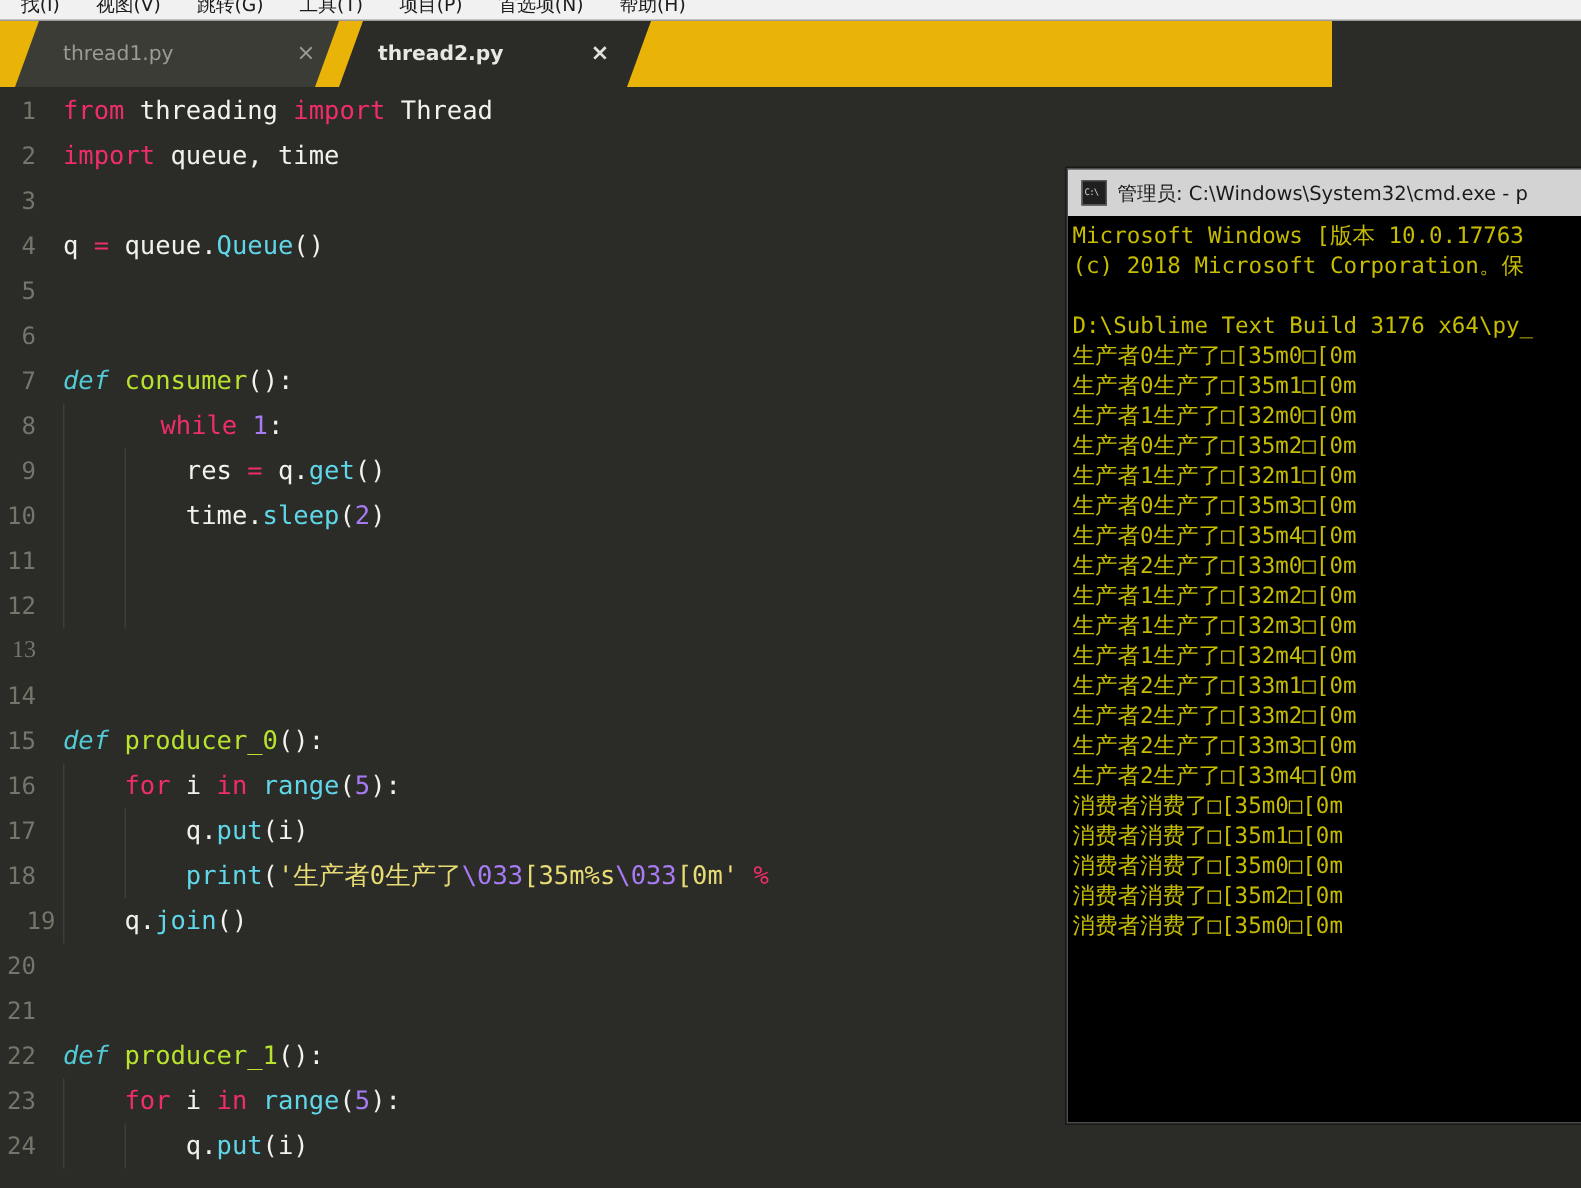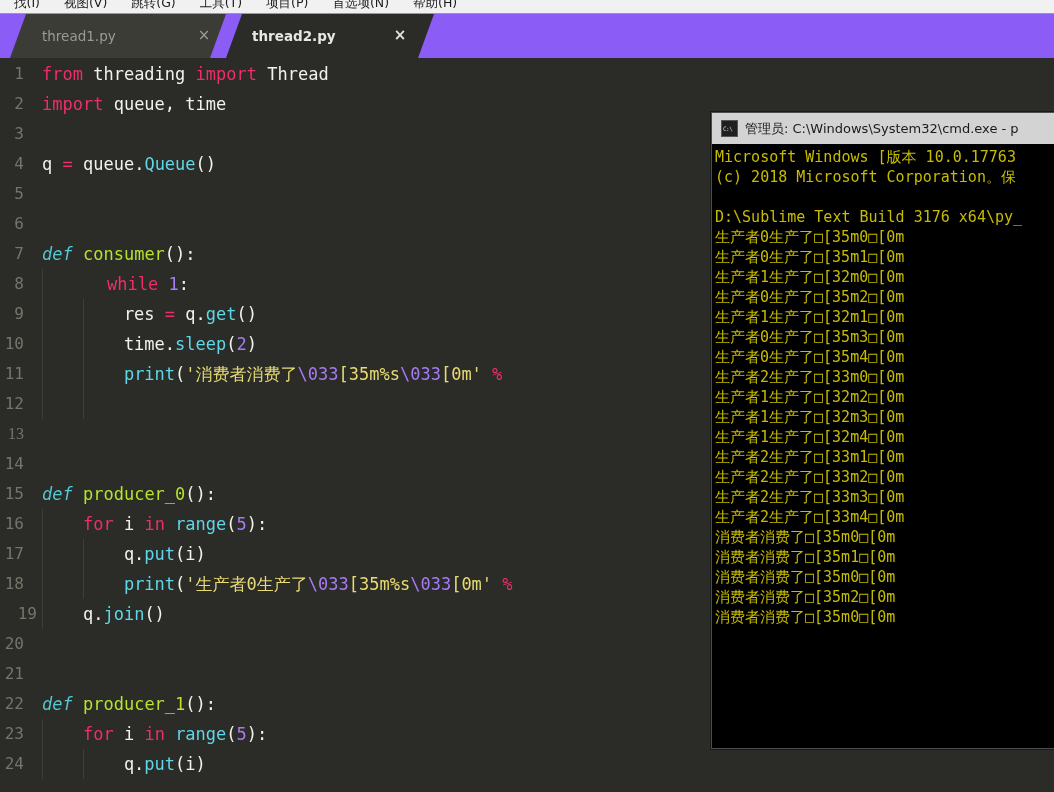--- a/index.html
+++ b/index.html
@@ -24,22 +24,22 @@
   }
 
   
   #sublime{
     position:absolute; left:0; top:14px; width:1054px; height:778px;
     background:#2b2b27;
   }
 
   
   #tabbar{
-    position:absolute; left:0; top:0; width:1054px; height:44px;
-    background:#8b5cf6;
+    position:absolute; left:0; top:0; width:888px; height:44px;
+    background:#eab308;
   }
   .tab{
     position:absolute; top:0; height:44px;
     display:flex; align-items:center;
     color:#b9b9b0;
     font-family:"DejaVu Sans", sans-serif; font-size:13.5px;
   }
   .tab .tab-label{ position:absolute; left:40px; top:14px; white-space:nowrap; }
   .tab .tab-close{
     position:absolute; top:13px; width:16px; height:16px;
@@ -204,21 +204,20 @@
         <div class="cl" style="top: 31px; left: 10px;"><span class="k">import</span><span class="pl"> queue, time</span></div>
         <div class="cl" style="top: 1px; left: 10px;"><span class="k">from</span><span class="pl"> threading </span><span class="k">import</span><span class="pl"> Thread</span></div>
         <div class="cl" style="top: 61px; left: 10px;"></div>
         <div class="cl" style="top: 91px; left: 10px;"><span class="pl">q </span><span class="op">=</span><span class="pl"> queue.</span><span class="cls">Queue</span><span class="pl">()</span></div>
         <div class="cl" style="top: 121px; left: 10px;"></div>
         <div class="cl" style="top: 151px; left: 10px;"></div>
         <div class="cl" style="top: 181px; left: 10px;"><span class="kd">def</span><span class="pl"> </span><span class="fn">consumer</span><span class="pl">():</span></div>
         <div class="cl" style="top: 211px; left: 10px; padding-left: 24px;"><span class="pl">    </span><span class="k">while</span><span class="pl"> </span><span class="num">1</span><span class="pl">:</span></div>
         <div class="cl" style="top: 241px; left: 10px;"><span class="pl">        res </span><span class="op">=</span><span class="pl"> q.</span><span class="mth">get</span><span class="pl">()</span></div>
         <div class="cl" style="top: 271px; left: 10px;"><span class="pl">        time.</span><span class="mth">sleep</span><span class="pl">(</span><span class="num">2</span><span class="pl">)</span></div>
-        <div class="cl" style="top: 301px; left: 10px;"><span class="pl">        </span><span class="mth">print</span><span class="pl">(</span><span class="str">'消费者消费了</span><span class="esc">\033</span><span class="str">[35m%s</span><span class="esc">\033</span><span class="str">[0m'</span><span class="pl"> </span><span class="op">%</span></div>
         <div class="cl" style="top: 361px; left: 10px;"></div>
         <div class="cl" style="top: 391px; left: 10px;"></div>
         <div class="cl" style="top: 421px; left: 10px;"><span class="kd">def</span><span class="pl"> </span><span class="fn">producer_0</span><span class="pl">():</span></div>
         <div class="cl" style="top: 451px; left: 10px;"><span class="pl">    </span><span class="k">for</span><span class="pl"> i </span><span class="k">in</span><span class="pl"> </span><span class="mth">range</span><span class="pl">(</span><span class="num">5</span><span class="pl">):</span></div>
         <div class="cl" style="top: 481px; left: 10px;"><span class="pl">        q.</span><span class="mth">put</span><span class="pl">(i)</span></div>
         <div class="cl" style="top: 511px; left: 10px;"><span class="pl">        </span><span class="mth">print</span><span class="pl">(</span><span class="str">'生产者0生产了</span><span class="esc">\033</span><span class="str">[35m%s</span><span class="esc">\033</span><span class="str">[0m'</span><span class="pl"> </span><span class="op">%</span></div>
         <div class="cl" style="top: 541px; left: 10px;"><span class="pl">    q.</span><span class="mth">join</span><span class="pl">()</span></div>
         <div class="cl" style="top: 571px; left: 10px;"></div>
         <div class="cl" style="top: 601px; left: 10px;"></div>
         <div class="cl" style="top: 631px; left: 10px;"><span class="kd">def</span><span class="pl"> </span><span class="fn">producer_1</span><span class="pl">():</span></div>

